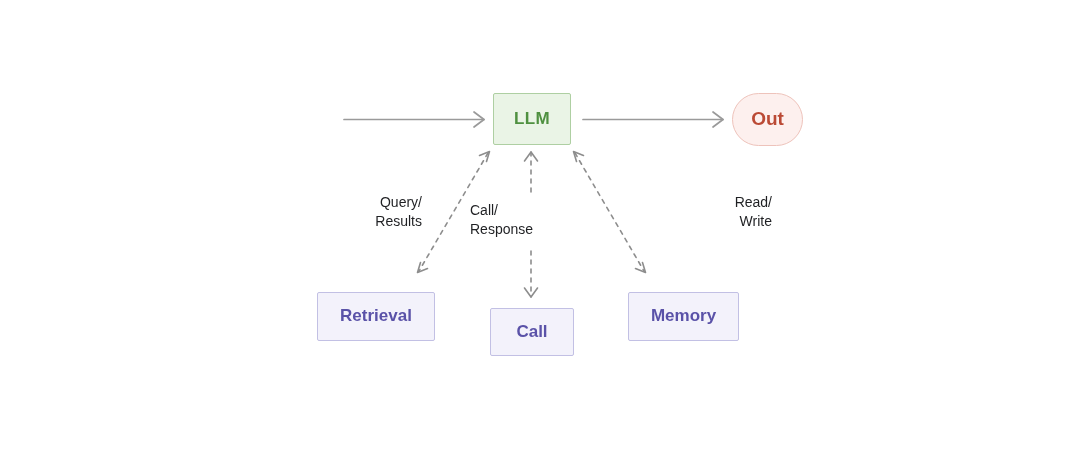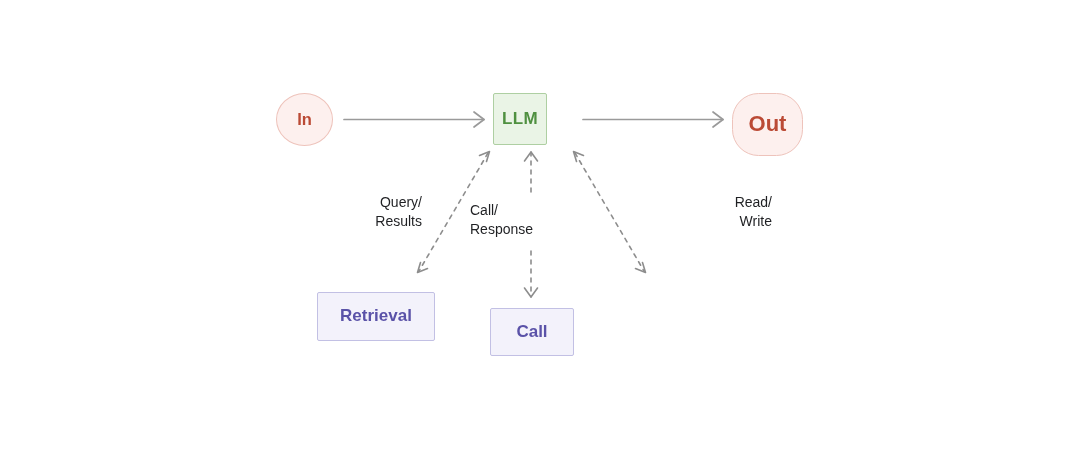--- a/index.html
+++ b/index.html
@@ -51,33 +51,33 @@
     border-radius: 50%;
     color: #bb4a35;
     font-size: 16.5px;
     font-weight: 700;
   }
 
   .node-out {
     left: 732px;
     top: 93px;
     width: 71px;
-    height: 63px;
+    height: 53px;
     background: #fdf0ee;
     border: 1.2px solid #eec3bb;
     border-radius: 26.5px;
     color: #bb4a35;
-    font-size: 22px;
+    font-size: 19px;
     font-weight: 700;
   }
 
   .node-llm {
     left: 493px;
     top: 93px;
-    width: 54px;
+    width: 78px;
     height: 52px;
     background: #eaf4e6;
     border: 1.2px solid #aecfa2;
     border-radius: 2px;
     color: #4f9040;
     font-size: 17px;
     font-weight: 700;
     letter-spacing: 0.3px;
   }
 
@@ -166,30 +166,30 @@
       <polyline points="524.5,288 531,297 537.5,288" fill="none" stroke="#8d8d8d" stroke-width="1.6" stroke-linecap="round" stroke-linejoin="round"></polyline>
     </g>
 
     <g>
       <line x1="575" y1="153" x2="644" y2="271" stroke="#8d8d8d" stroke-width="1.6" stroke-dasharray="4 5" stroke-linecap="round"></line>
       <polyline points="583.5,155.5 573.5,151.5 576.5,161.5" fill="none" stroke="#8d8d8d" stroke-width="1.6" stroke-linecap="round" stroke-linejoin="round"></polyline>
       <polyline points="635.5,268.5 645.5,272.5 642.5,262.5" fill="none" stroke="#8d8d8d" stroke-width="1.6" stroke-linecap="round" stroke-linejoin="round"></polyline>
     </g>
   </svg>
 
-  <div class="node node-in">In</div>
 
   <div class="node node-llm">LLM</div>
 
   <div class="node node-out">Out</div>
 
   <div class="node node-tool node-retrieval">Retrieval</div>
 
   <div class="node node-tool node-tools">Call</div>
 
+  <div class="node node-tool node-memory">Memory</div>
 
   <div class="edge-label label-query">Query/
 Results</div>
 
   <div class="edge-label label-call">Call/
 Response</div>
 
   <div class="edge-label label-readwrite">Read/
 Write</div>
 

